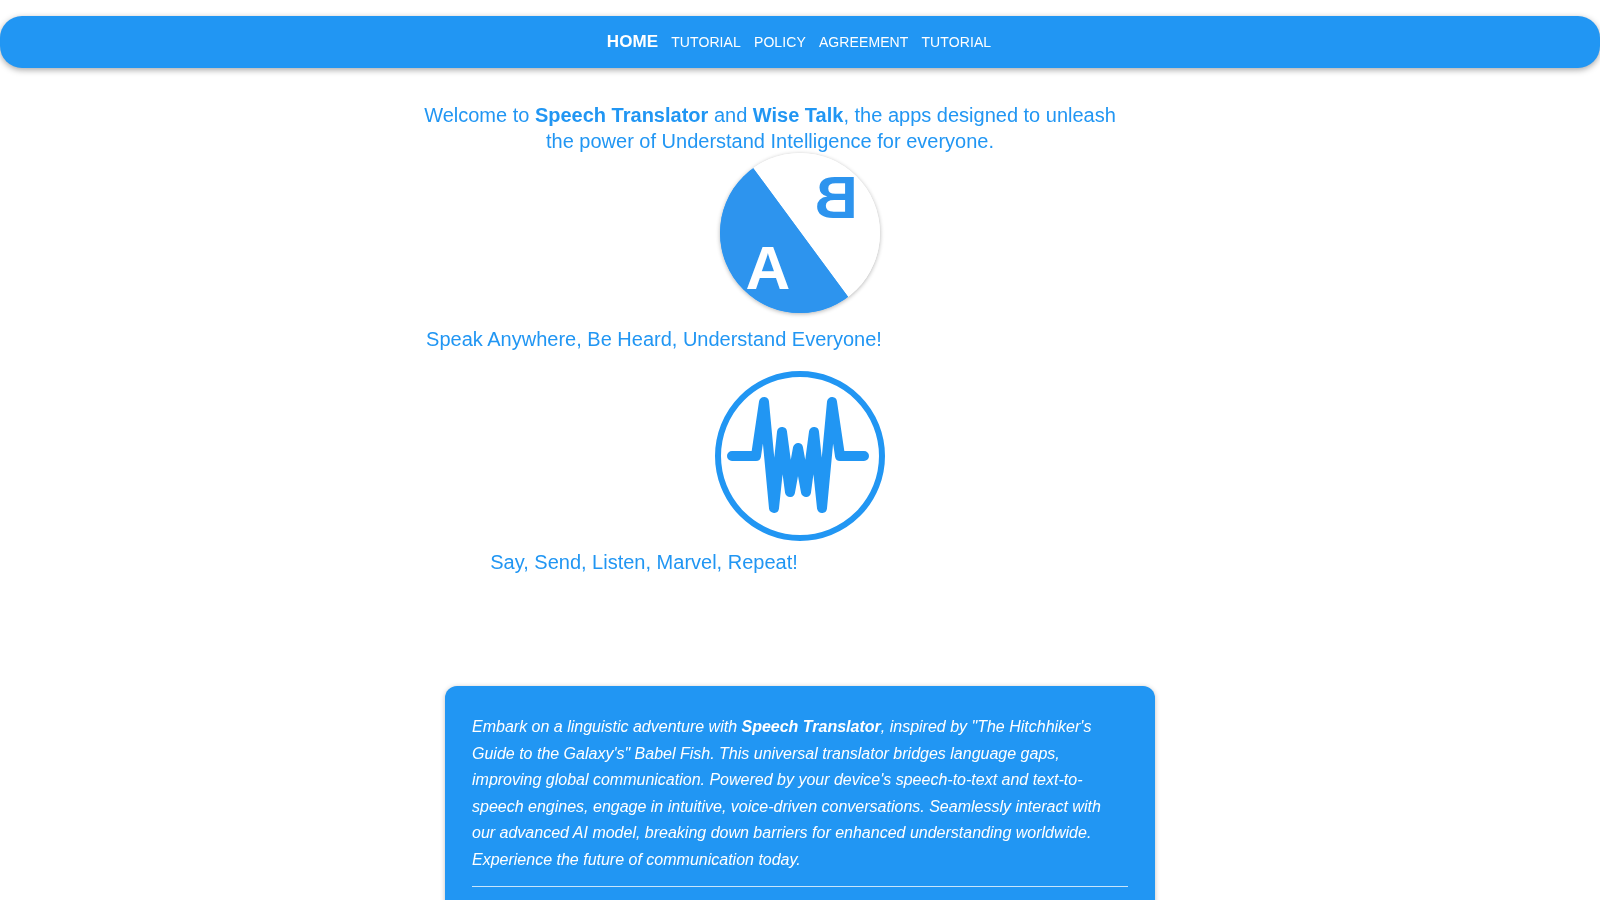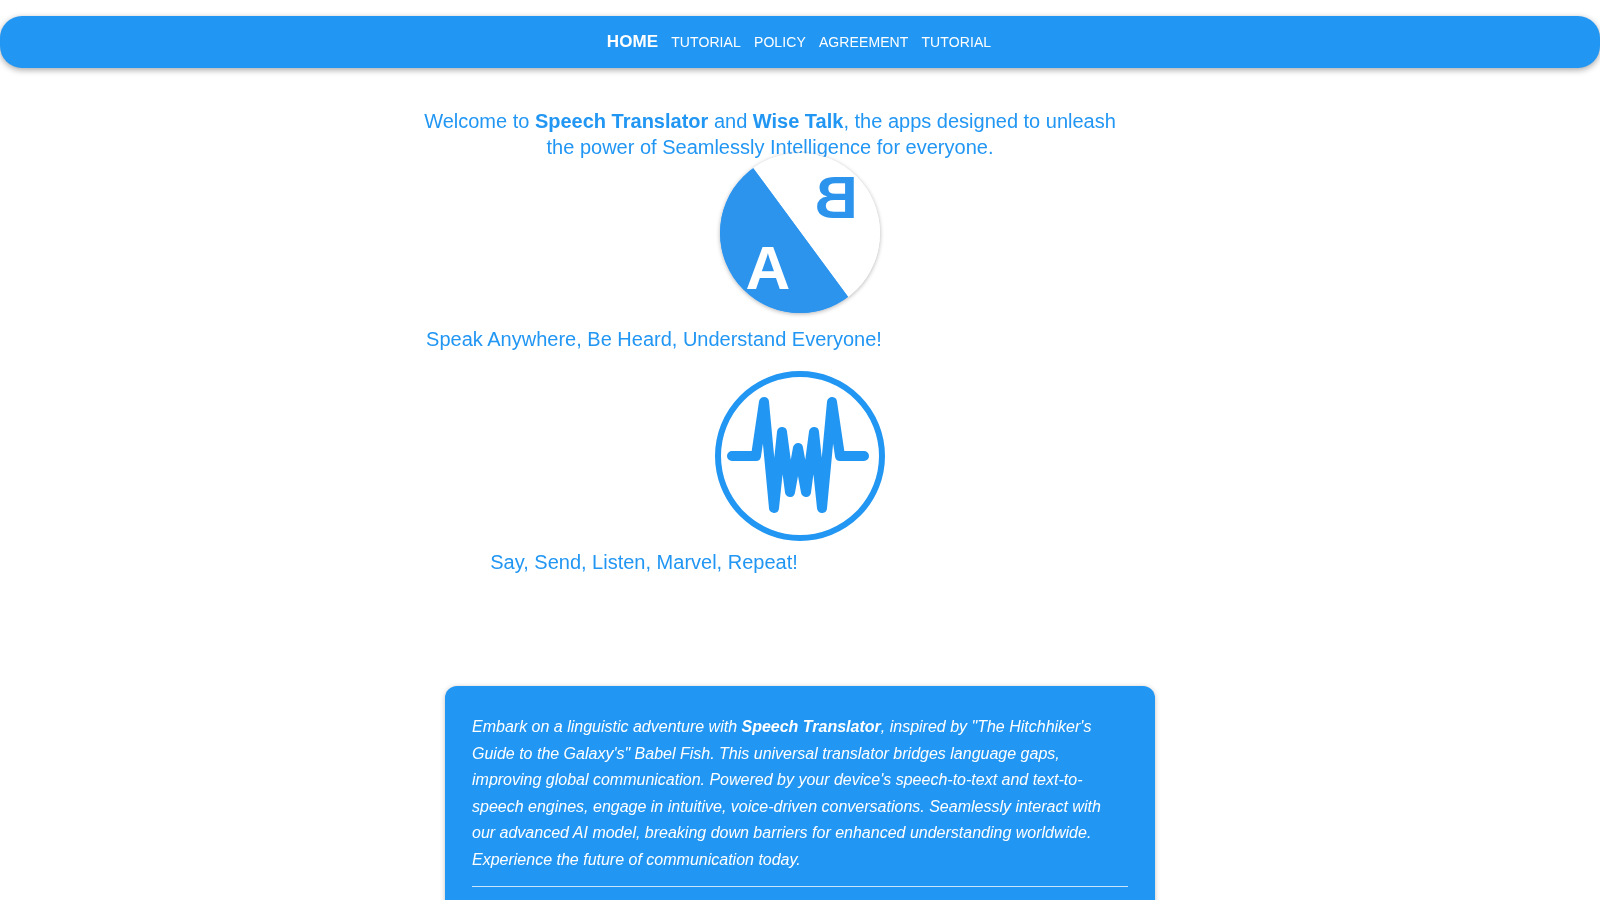--- a/index.html
+++ b/index.html
@@ -17,21 +17,21 @@
     .nav-inner { display: flex; align-items: center; gap: 0; margin-left: -2px; }
     .nav-link {
       color: #ffffff; text-decoration: none; font-size: 14px;
       padding: 0 6.5px; line-height: 52px; letter-spacing: 0.1px;
     }
     .nav-link.active { font-weight: bold; font-size: 17px; }
 
     .content { position: absolute; top: 52px; left: 0; width: 1600px; text-align: center; }
 
     .welcome {
-      position: absolute; top: 56px; left: 0; width: 1540px;
+      position: absolute; top: 50px; left: 0; width: 1540px;
       font-size: 20px; line-height: 26px; color: #2196F3;
     }
     .welcome b { font-weight: bold; }
 
     .logo-ab {
       position: absolute; top: 101px; left: 720px; width: 160px; height: 160px;
       border-radius: 50%; overflow: hidden;
       box-shadow: 0 1px 4px rgba(0,0,0,0.3);
     }
     .tagline1 {
@@ -66,21 +66,21 @@
     <a class="nav-link">TUTORIAL</a>
     <a class="nav-link">POLICY</a>
     <a class="nav-link">AGREEMENT</a>
     <a class="nav-link">TUTORIAL</a>
   </div>
 </nav>
 
 <main class="content">
   <div class="welcome">
     <span>Welcome to </span><b>Speech Translator</b><span> and </span><b>Wise Talk</b><span>, the apps designed to unleash</span><br>
-    <span>the power of Seamlessly Intelligence for everyone.</span>
+    <span>the power of Understand Intelligence for everyone.</span>
   </div>
 
   <div class="logo-ab">
     <svg width="160" height="160" viewBox="0 0 160 160">
       <rect width="160" height="160" fill="#ffffff"></rect>
       <polygon points="0,0 0,160 140,160 22,0" fill="#2D94EE"></polygon>
       <polygon points="0,0 22,0 140,160 160,160 160,170 -10,170 -10,0" fill="#2D94EE"></polygon>
       <text x="48" y="136" font-family="Liberation Sans, sans-serif" font-weight="bold" font-size="62" fill="#ffffff" text-anchor="middle">A</text>
       <g transform="translate(116,44) scale(-1,1)">
         <text x="0" y="21" font-family="Liberation Sans, sans-serif" font-weight="bold" font-size="60" fill="#2D94EE" text-anchor="middle">B</text>

